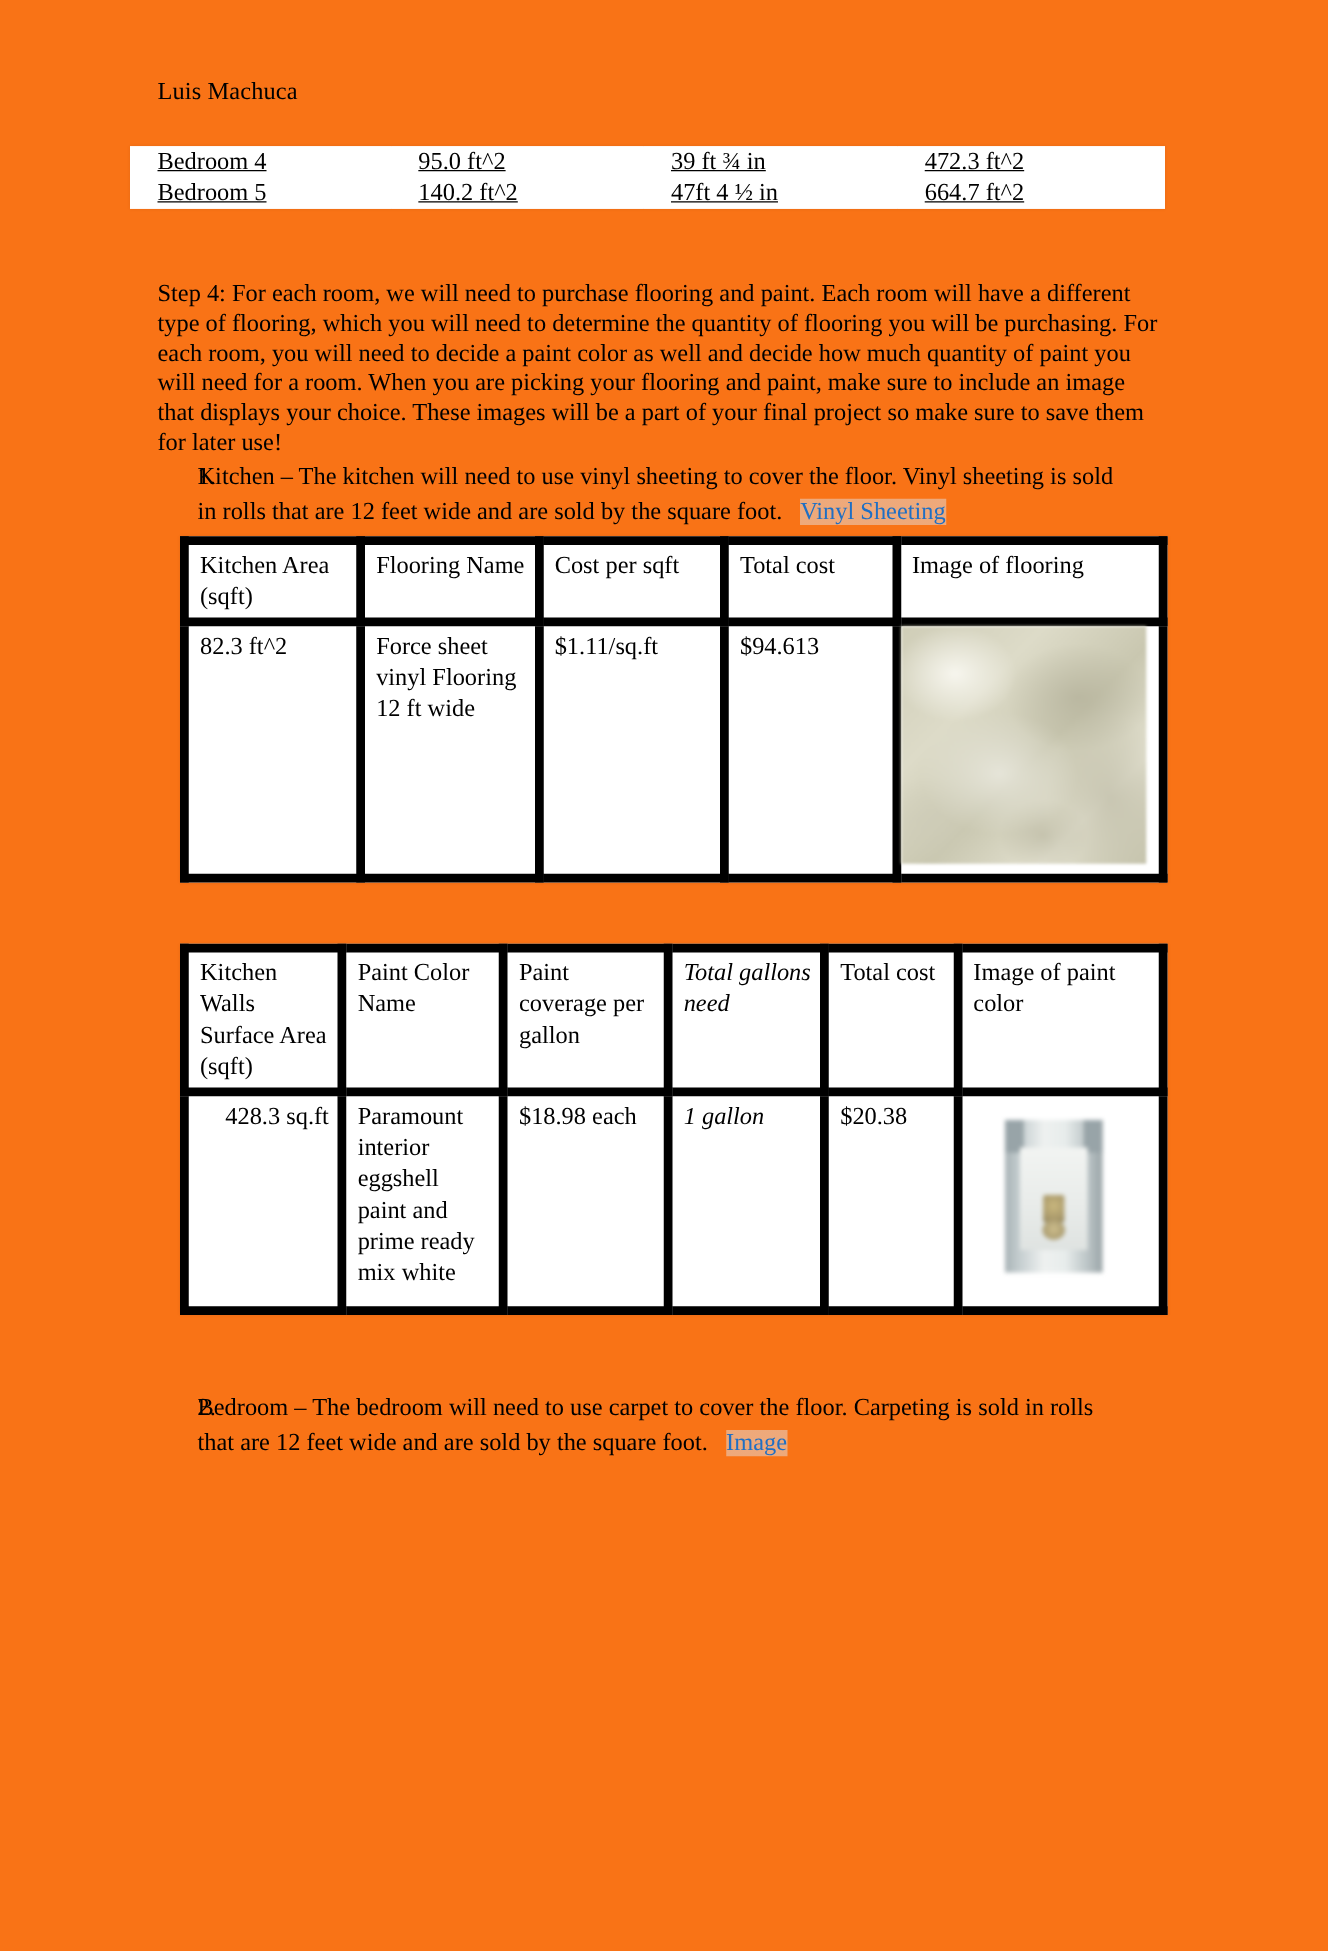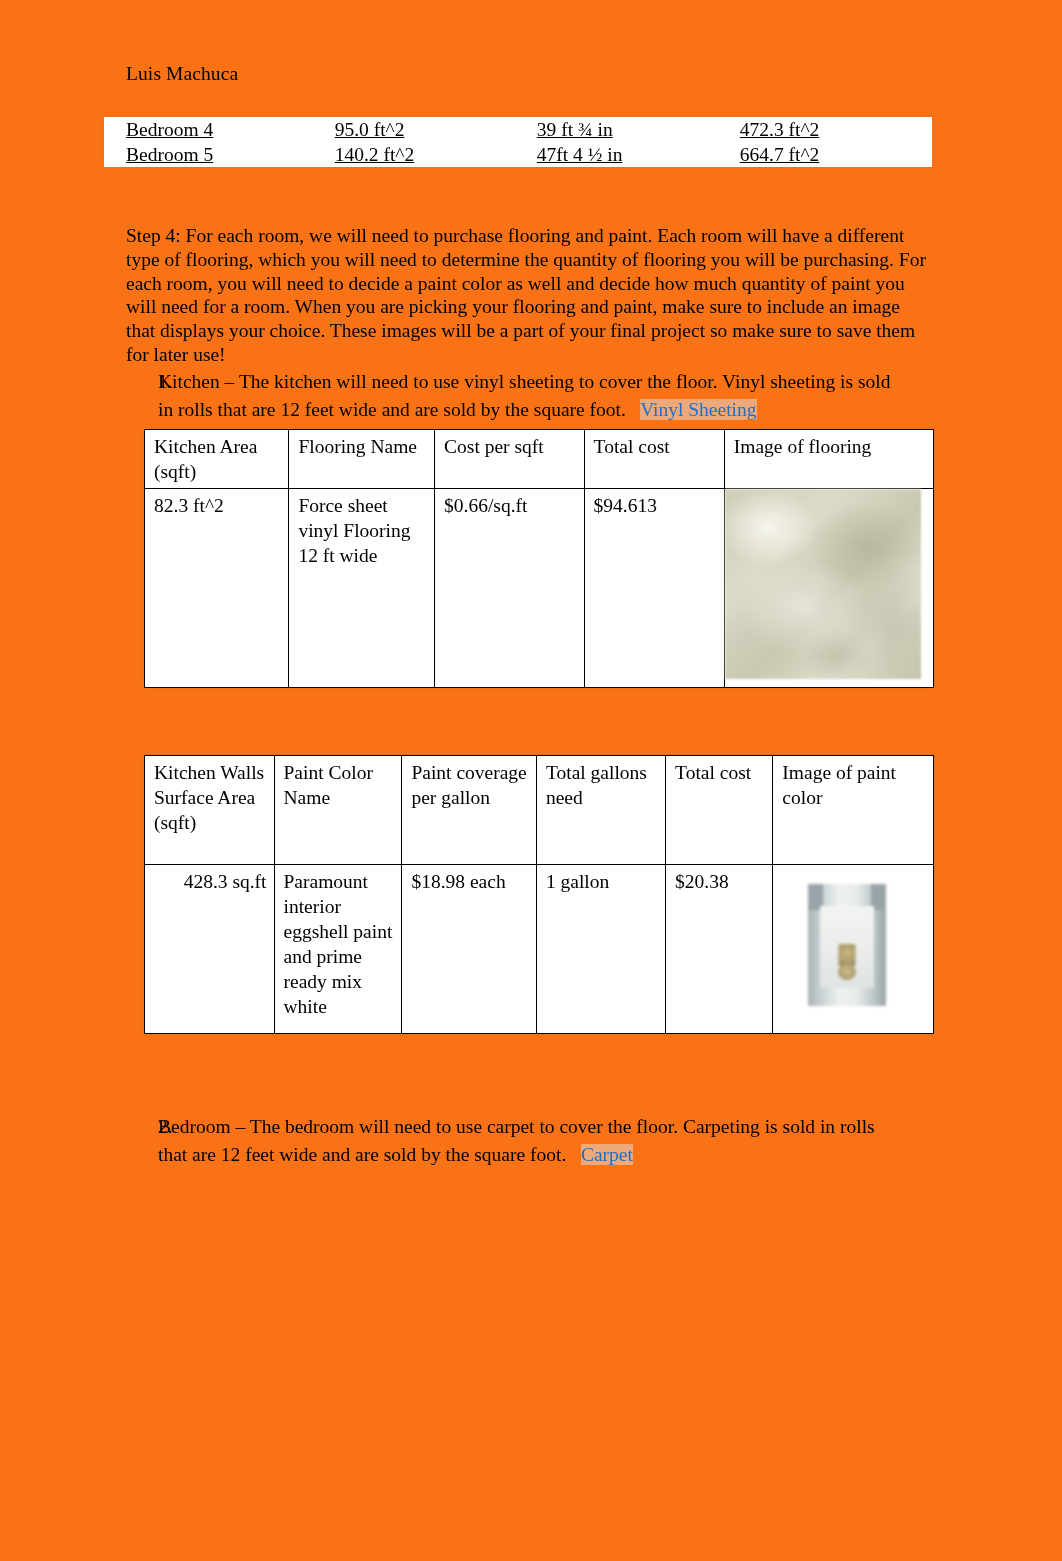--- a/index.html
+++ b/index.html
@@ -35,21 +35,21 @@
   }
 
   
   .doctable {
     position: absolute;
     border-collapse: collapse;
     background: #ffffff;
     box-shadow: 0 0 3px rgba(0,0,0,0.07);
   }
   .doctable td, .doctable th {
-    border: 1px solid #000000;
+    border: 7px solid #000000;
     vertical-align: top;
     padding: 4px 7px 4px 9px;
     font-weight: normal;
     text-align: left;
     font-size: 19.5px;
     line-height: 25px;
     background: #ffffff;
   }
 
   
@@ -140,21 +140,21 @@
   #paint-table {
     left: 144px;
     top: 755px;
     width: 790px;
     height: 263px;
   }
   #paint-table .h { height: 100px; }
   #paint-table .col-a { width: 126px; }
   #paint-table .col-b { width: 118px; }
   #paint-table .col-c { width: 130px; }
-  #paint-table .col-d { width: 127px; }
+  #paint-table .col-d { width: 127px; font-style: italic; }
   #paint-table .col-e { width: 100px; }
   #paint-table .col-f { width: 147px; padding: 0; }
 
   .paintcan-wrap {
     width: 147px;
     height: 160px;
     display: flex;
     align-items: center;
     justify-content: center;
     background: #ffffff;
@@ -246,21 +246,21 @@
       <tr>
         <td class="col-a h">Kitchen Area (sqft)</td>
         <td class="col-b h">Flooring Name</td>
         <td class="col-c h">Cost per sqft</td>
         <td class="col-d h">Total cost</td>
         <td class="col-e h" style="padding:4px 7px 4px 9px;">Image of flooring</td>
       </tr>
       <tr>
         <td class="col-a" style="height:190px;">82.3 ft^2</td>
         <td class="col-b">Force sheet vinyl Flooring 12 ft wide</td>
-        <td class="col-c">$0.66/sq.ft</td>
+        <td class="col-c">$1.11/sq.ft</td>
         <td class="col-d">$94.613</td>
         <td class="col-e">
           <div class="vinyl-img"></div>
         </td>
       </tr>
     </tbody>
   </table>
 
   <table id="paint-table" class="doctable">
     <tbody>
@@ -289,17 +289,17 @@
               </div>
             </div>
           </div>
         </td>
       </tr>
     </tbody>
   </table>
 
   <div class="listitem" id="item2">
     <span class="num">2.</span>
-    <span class="txt"><span>Bedroom – The bedroom will need to use carpet to cover the floor. Carpeting is sold in rolls that are 12 feet wide and are sold by the square foot.</span>&nbsp;&nbsp; <a class="doclink" href="#">Carpet</a></span>
+    <span class="txt"><span>Bedroom – The bedroom will need to use carpet to cover the floor. Carpeting is sold in rolls that are 12 feet wide and are sold by the square foot.</span>&nbsp;&nbsp; <a class="doclink" href="#">Image</a></span>
   </div>
 
 
 </div>
 
 </body></html>

